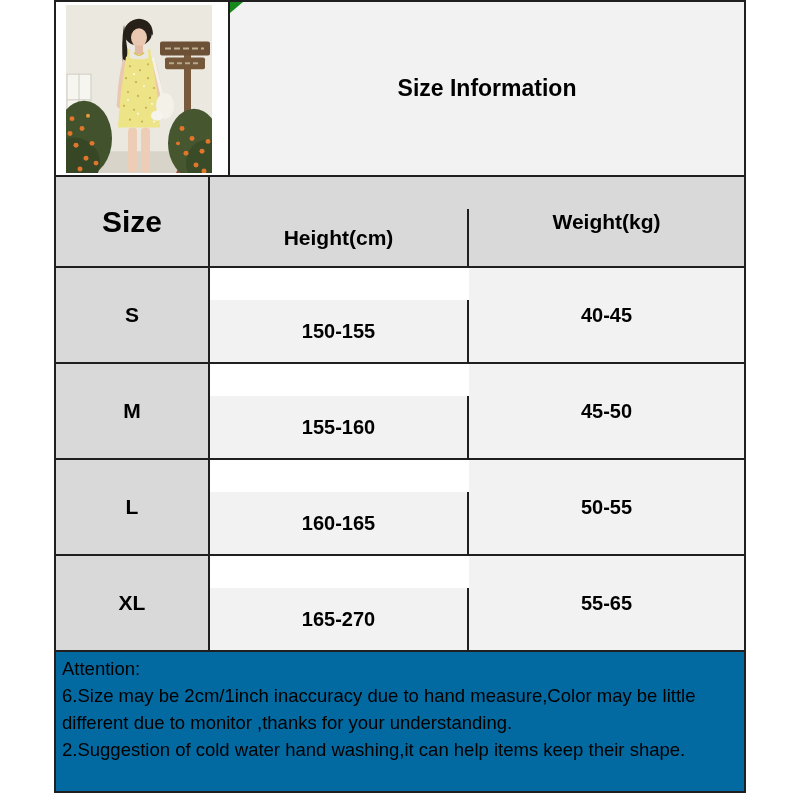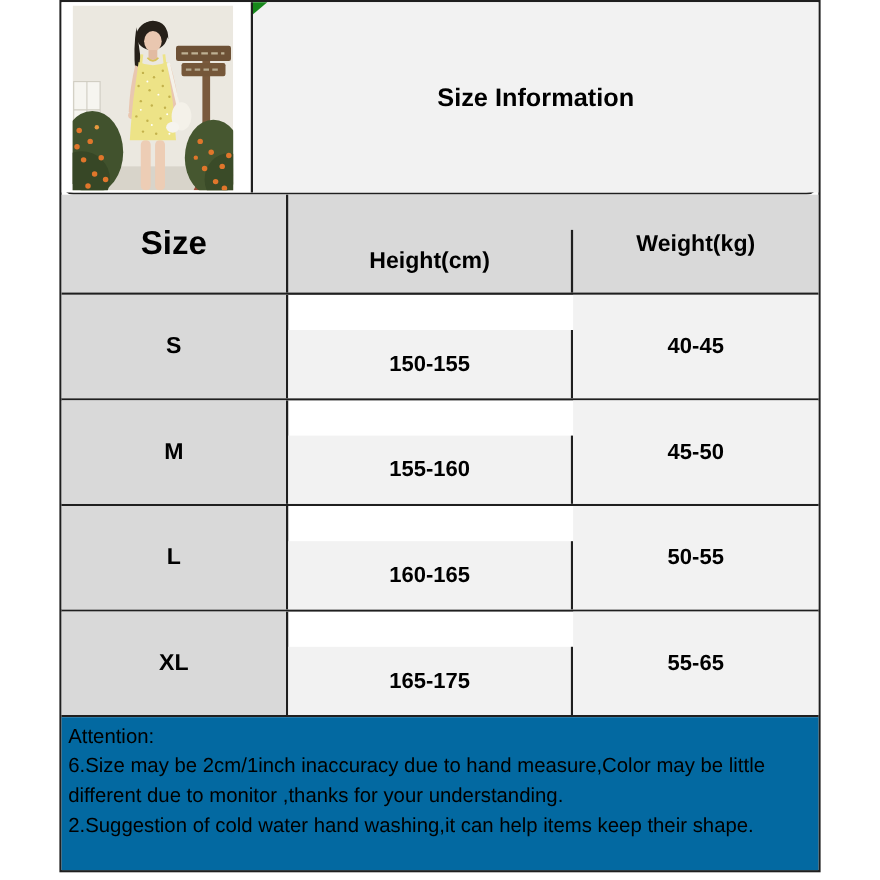--- a/index.html
+++ b/index.html
@@ -14,25 +14,25 @@
   body{
     width:800px;height:800px;position:relative;overflow:hidden;
     font-family:"Liberation Sans", sans-serif;color:#000;
   }
   .sheet{
     position:absolute;left:54px;top:0;width:692px;height:793px;
     border:2px solid var(--border);background:#fff;
     display:flex;flex-direction:column;
   }
   .row{display:flex;border-bottom:2px solid var(--border);}
-  .row-top{height:175px;border-radius:11px;}
+  .row-top{height:175px;}
   .row-head{height:91px;background:var(--gray-cell);}
   .row-data{height:96px;}
   .cell{display:flex;align-items:center;justify-content:center;}
-  .c1{width:206px;border-right:2px solid var(--border);}
+  .c1{width:154px;border-right:2px solid var(--border);}
   .c2{width:259px;border-right:2px solid var(--border);margin-top:32px;}
   .c3{flex:1;}
   .photo-cell{width:174px;border-right:2px solid var(--border);background:#fff;
     display:flex;align-items:flex-start;justify-content:flex-start;}
   .photo-cell svg{margin:3px 0 0 10px;display:block;}
   .title-cell{flex:1;background:var(--light-cell);position:relative;
     display:flex;align-items:center;justify-content:center;}
   .title-text{font-size:23px;font-weight:bold;}
   .corner-marker{
     position:absolute;left:0;top:0;width:0;height:0;
@@ -187,21 +187,21 @@
     <div class="cell c2">155-160</div>
     <div class="cell c3">45-50</div>
   </div>
   <div class="row row-data">
     <div class="cell c1">L</div>
     <div class="cell c2">160-165</div>
     <div class="cell c3">50-55</div>
   </div>
   <div class="row row-data">
     <div class="cell c1">XL</div>
-    <div class="cell c2">165-175</div>
+    <div class="cell c2">165-270</div>
     <div class="cell c3">55-65</div>
   </div>
 
   <div class="attention">
     <div>Attention:</div>
     <div>6.Size may be 2cm/1inch inaccuracy due to hand measure,Color may be little different due to monitor ,thanks for your understanding.</div>
     <div>2.Suggestion of cold water hand washing,it can help items keep their shape.</div>
   </div>
 
 </div>

